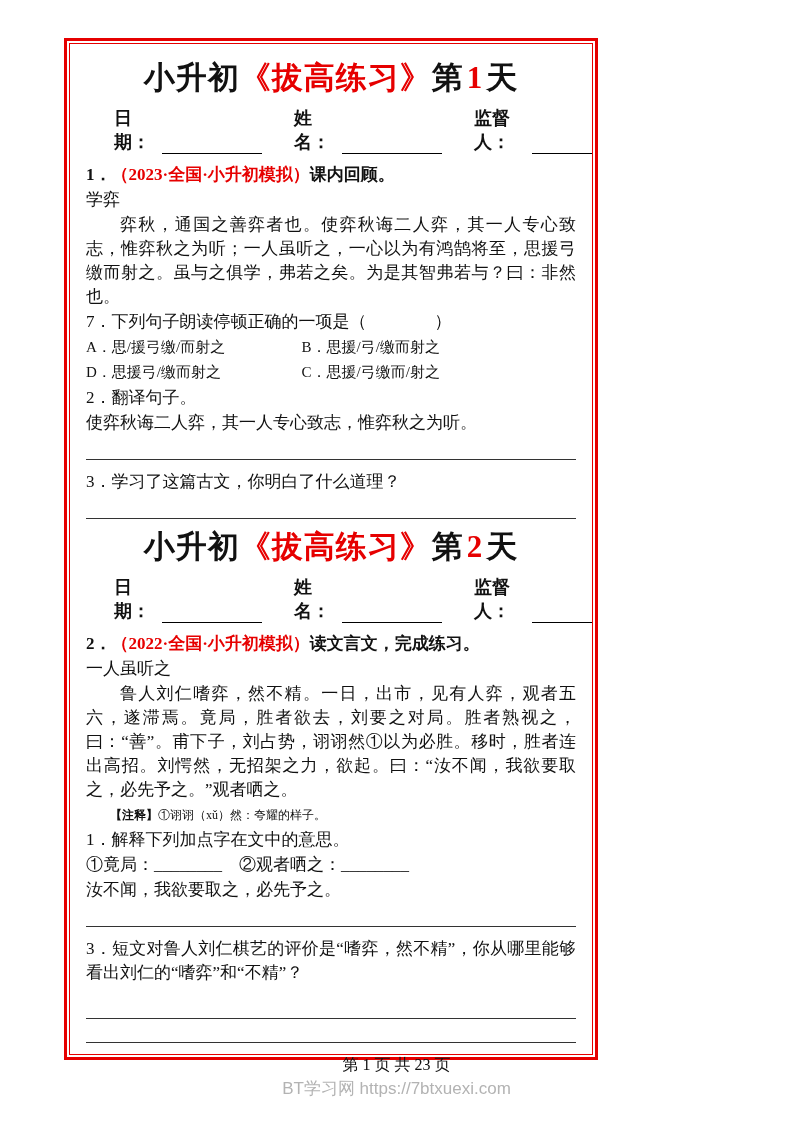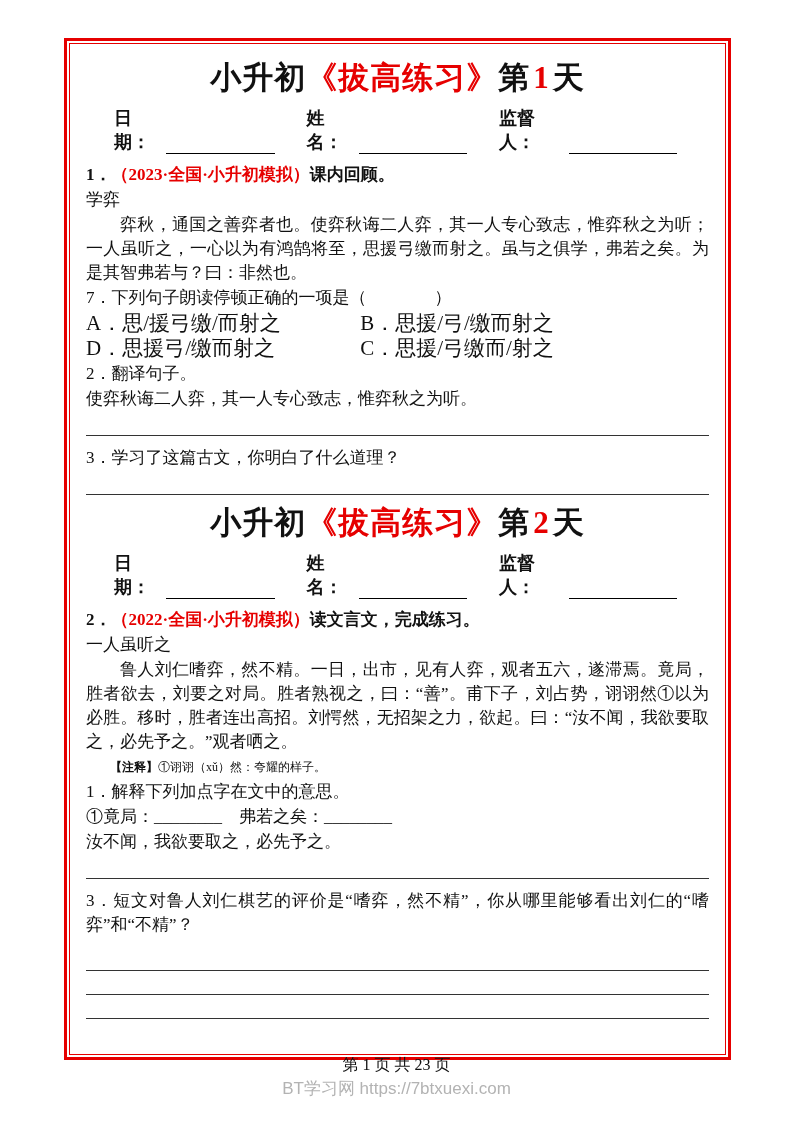--- a/index.html
+++ b/index.html
@@ -10,21 +10,21 @@
     color: #111;
     font-family: "Liberation Serif", "DejaVu Serif", serif;
     position: relative;
     overflow: hidden;
   }
   :root { --accent: #e60000; }
 
   .frame {
     position: absolute;
     left: 64px; top: 38px;
-    width: 667px; height: 1022px;
+    width: 534px; height: 1022px;
     border: 3px solid var(--accent);
   }
   .frame-inner {
     position: absolute; inset: 2px;
     border: 1px solid var(--accent);
     padding: 6px 16px 0 16px;
     overflow: hidden;
   }
 
   .doc-title {
@@ -64,21 +64,21 @@
     text-align: justify;
     text-indent: 2em;
     margin: 1px 0;
   }
 
   .sub { font-size: 17px; line-height: 24px; margin: 1px 0; }
   .sub.justified { text-align: justify; }
   .note-line { font-size: 12px; line-height: 24px; margin: 1px 0; text-indent: 2em; }
   .note-label { font-weight: 700; }
 
-  .options { display: flex; flex-wrap: wrap; font-size: 21px; line-height: 25px; justify-content: flex-end; }
+  .options { display: flex; flex-wrap: wrap; font-size: 15px; line-height: 25px; justify-content: flex-end; }
   .options .opt { width: 44%; }
   .options .opt:nth-child(even) { width: 56%; }
 
   .answer-line {
     height: 24px;
     border-bottom: 1px solid #333;
   }
   .gap-top { margin-top: 10px; }
 
   .footer {
@@ -163,21 +163,21 @@
         </div>
 
         <div class="qline"><span>2．</span><span class="qtag">（2022·全国·小升初模拟）</span><span>读文言文，完成练习。</span></div>
 
         <div class="center-line">一人虽听之</div>
         <div class="passage">鲁人刘仁嗜弈，然不精。一日，出市，见有人弈，观者五六，遂滞焉。竟局，胜者欲去，刘要之对局。胜者熟视之，曰：“善”。甫下子，刘占势，诩诩然①以为必胜。移时，胜者连出高招。刘愕然，无招架之力，欲起。曰：“汝不闻，我欲要取之，必先予之。”观者哂之。</div>
 
         <div class="note-line"><span class="note-label">【注释】</span><span>①诩诩（xǔ）然：夸耀的样子。</span></div>
 
         <div class="sub">1．解释下列加点字在文中的意思。</div>
-        <div class="sub">①竟局：________　弗若之矣：________</div>
+        <div class="sub">①竟局：________　②观者哂之：________</div>
 
         <div class="sub">汝不闻，我欲要取之，必先予之。</div>
         <div class="answer-line"></div>
 
         <div class="sub justified gap-top">3．短文对鲁人刘仁棋艺的评价是“嗜弈，然不精”，你从哪里能够看出刘仁的“嗜弈”和“不精”？</div>
         <div class="answer-line gap-top"></div>
         <div class="answer-line"></div>
         <div class="answer-line"></div>
 
       </section>

